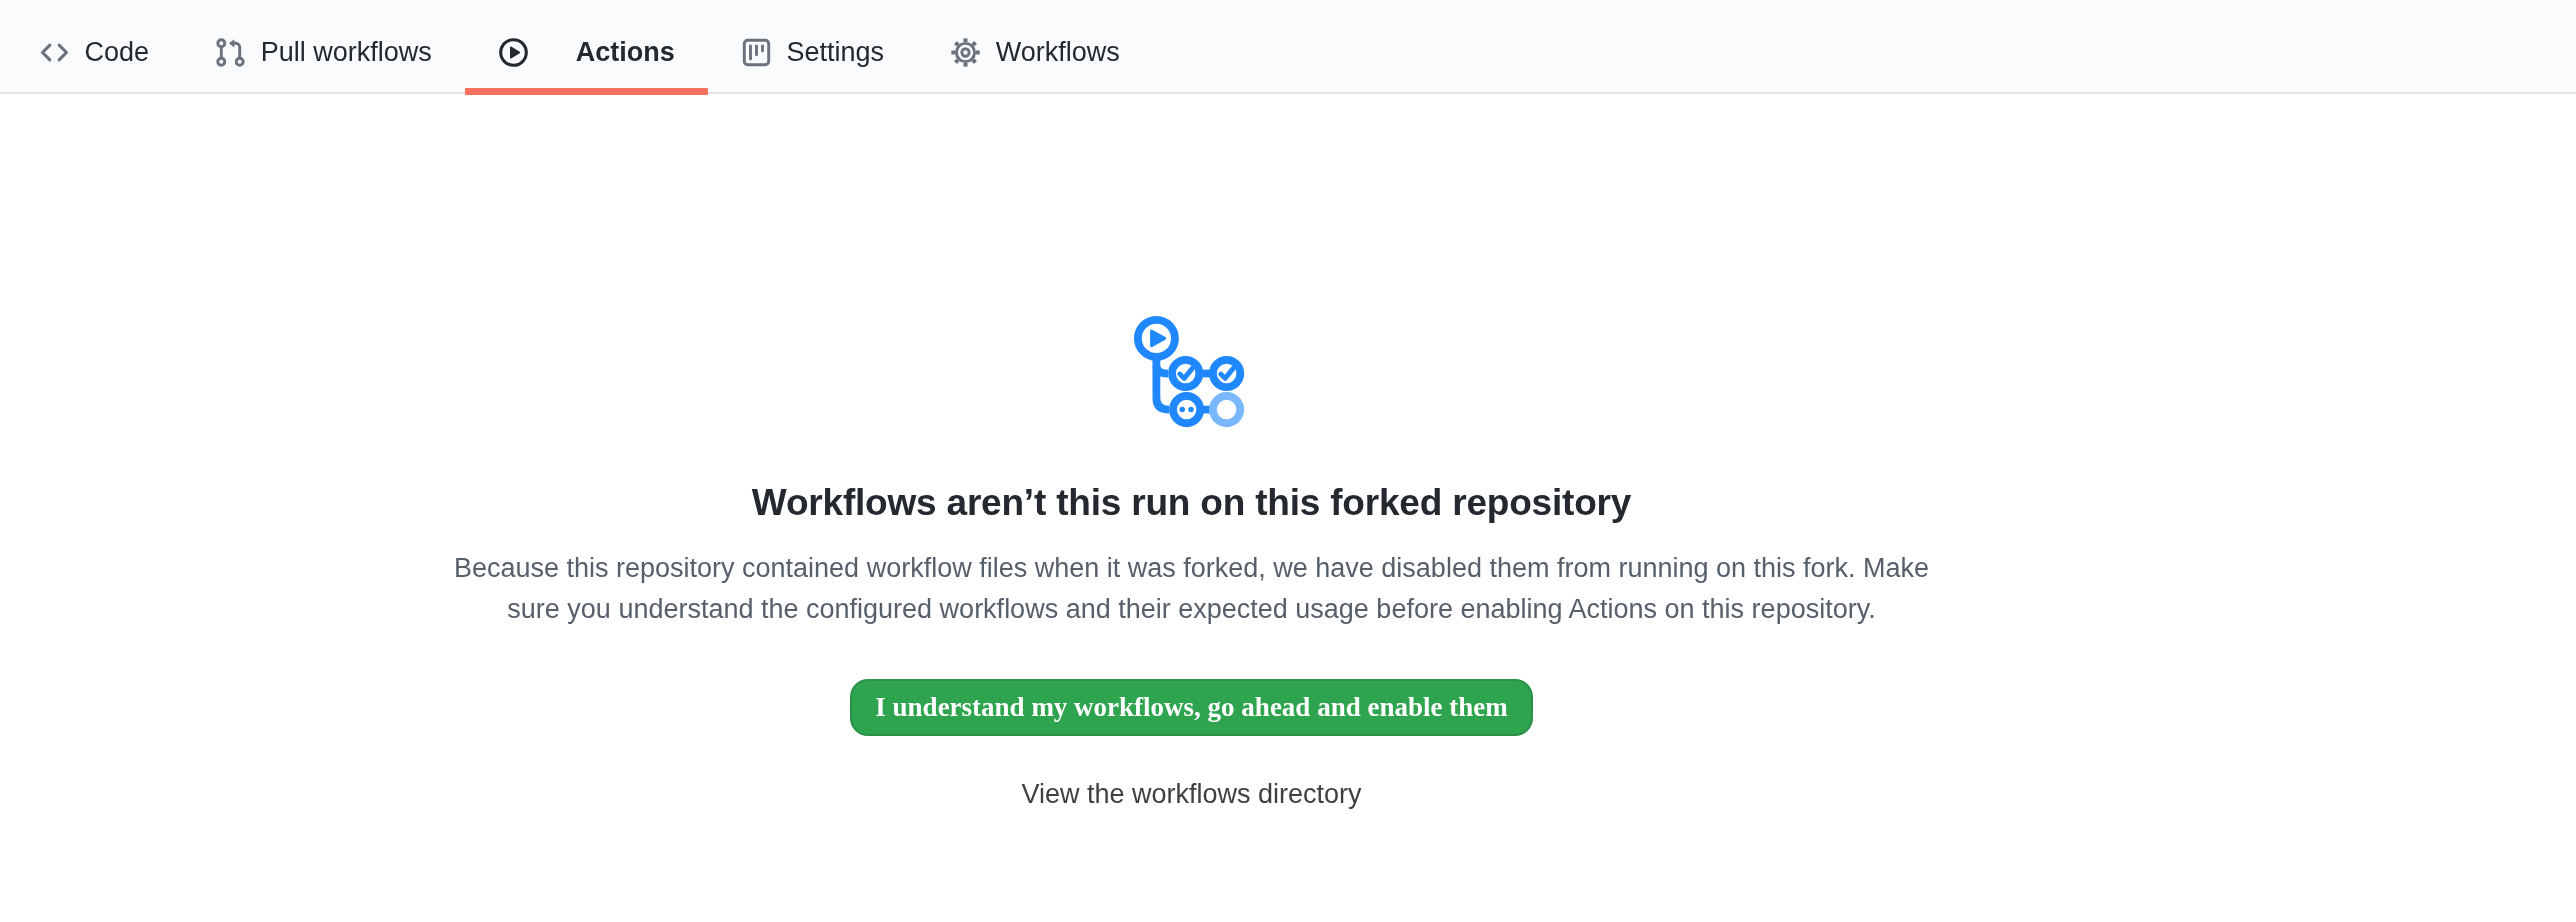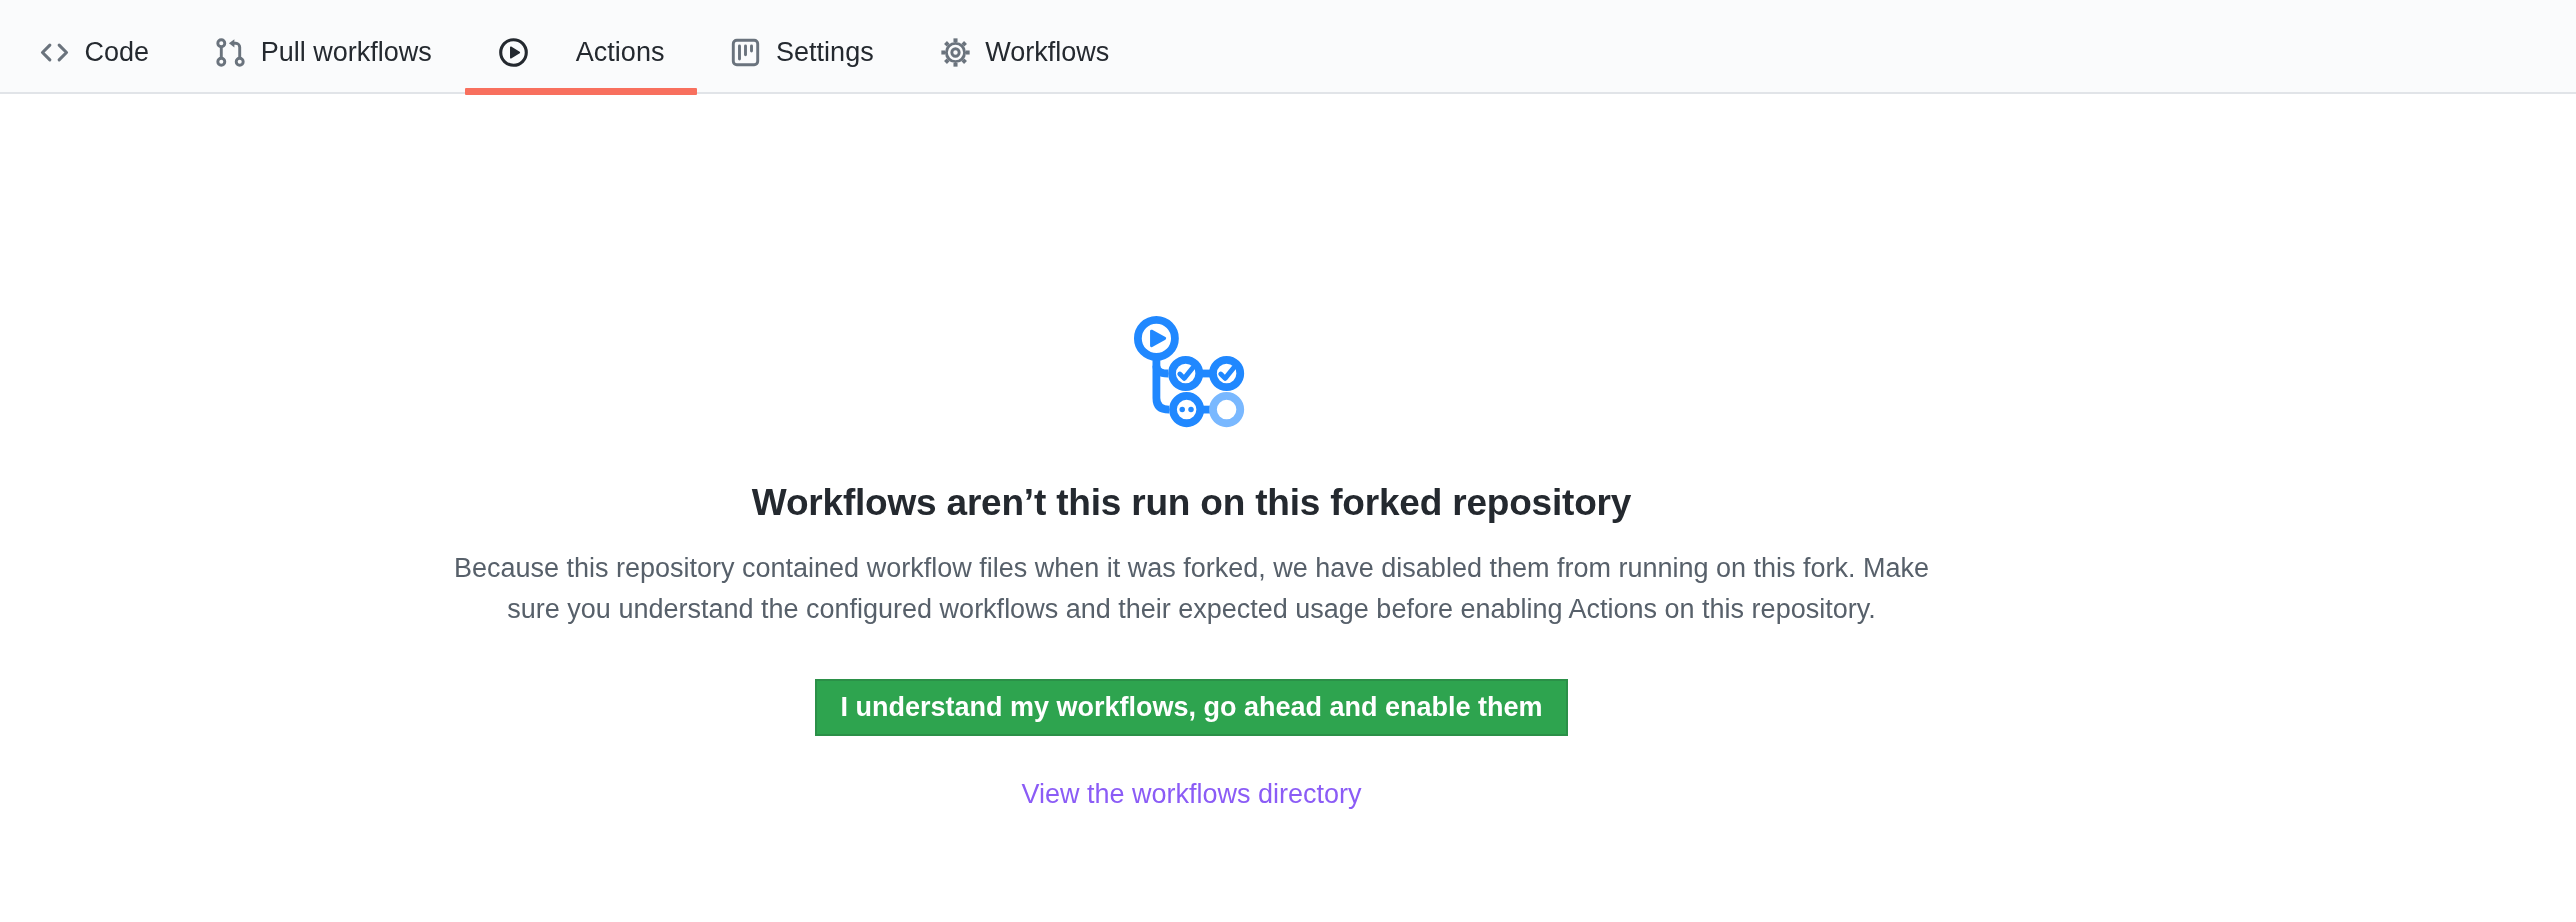--- a/index.html
+++ b/index.html
@@ -12,21 +12,21 @@
     border-bottom:2.9px solid #e1e4e8;
     display:flex; align-items:stretch; padding-left:5.9px; padding-top:13.7px;
   }
   .tab {
     position:relative; display:flex; align-items:center; gap:14.7px;
     padding:0 33px; cursor:pointer; text-decoration:none;
     font-size:27px; color:#24292f; line-height:1;
   }
   .tab .ticon { display:flex; align-items:center; }
   .tab .ticon svg { width:31px; height:31px; display:block; }
-  .tab.active { font-weight:400;gap:47px; }
+  .tab.active { font-weight:700;gap:47px; }
   .tab.active::after {
     content:""; position:absolute; left:0; right:0; bottom:-2.9px; height:6.8px;
     background:#f8705e; border-radius:1px;
   }
 
   
   .content {
     width:2383px; display:flex; flex-direction:column; align-items:center;
     padding-top:221px; text-align:center;
   }
@@ -37,25 +37,25 @@
     letter-spacing:-0.2px;
   }
   .bs-desc {
     margin-top:22px; font-size:27px; line-height:41px; color:#57606a;
     white-space:pre-line; max-width:1681px;
   }
   .bs-button {
     margin-top:49px; height:57px; padding:0 23.5px;
     display:inline-flex; align-items:center; justify-content:center;
     background:#2ea44f; color:#ffffff; font-size:27px; font-weight:700;
-    font-family:Liberation Sans, sans-serif;
-    border:2px solid rgba(27,31,35,0.15); border-radius:0; cursor:pointer;
+    font-family:Liberation Serif, serif;
+    border:2px solid rgba(27,31,35,0.15); border-radius:18px; cursor:pointer;
   }
   .bs-link {
-    margin-top:41px; font-size:27px; line-height:35px; color:#8b5cf6;
+    margin-top:41px; font-size:27px; line-height:35px; color:#404040;
     text-decoration:none; cursor:pointer;
   }
 </style>
 </head>
 <body>
 
 <nav class="tabbar">
 
   <a class="tab">
     <span class="ticon">

